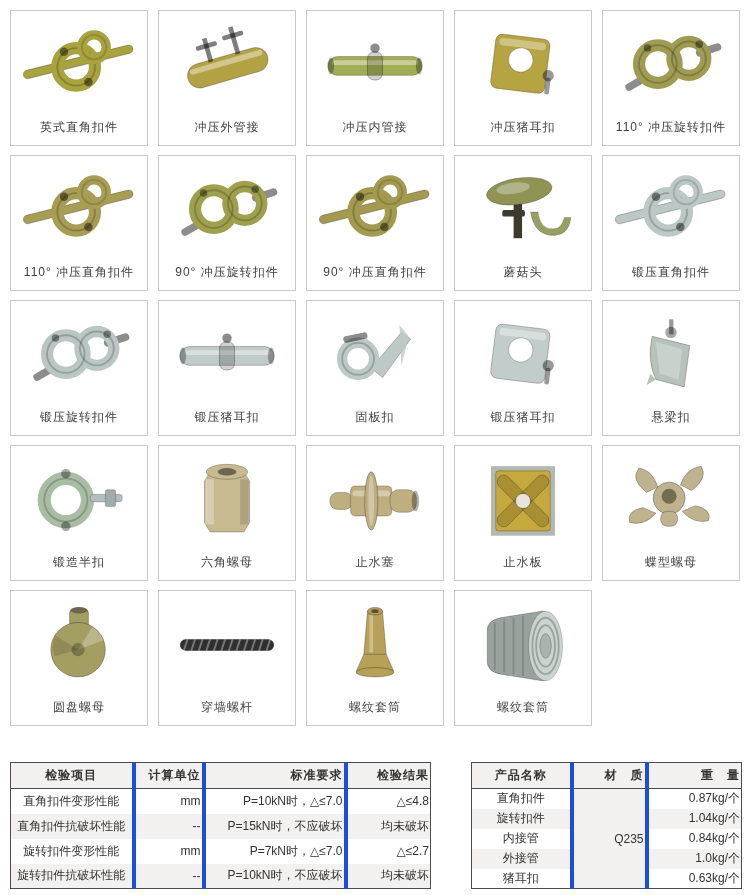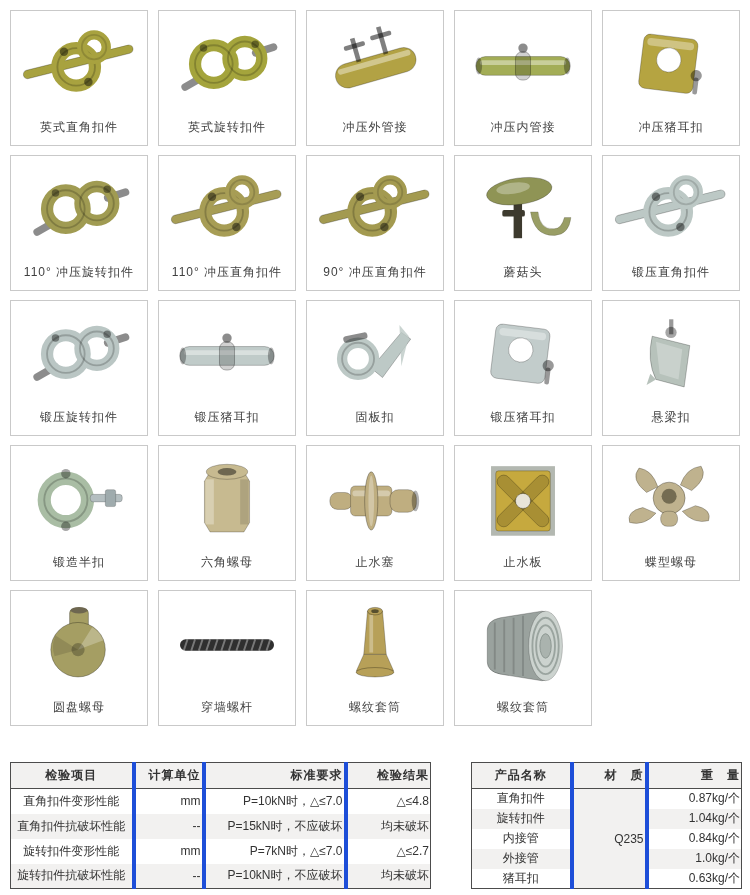--- a/index.html
+++ b/index.html
@@ -199,26 +199,20 @@
 </svg>
 
 <main class="grid" id="grid">
   <figure class="cell">
     <svg class="product" style="color: rgb(168, 162, 63);">
         <use href="#sym-angle-coupler" xlink:href="#sym-angle-coupler"></use>
       </svg>
     <figcaption class="label">英式直角扣件</figcaption>
   </figure>
 
-  <figure class="cell">
-    <svg class="product" style="color: rgb(164, 164, 60);">
-        <use href="#sym-swivel-coupler" xlink:href="#sym-swivel-coupler"></use>
-      </svg>
-    <figcaption class="label">英式旋转扣件</figcaption>
-  </figure>
 
   <figure class="cell">
     <svg class="product" style="color: rgb(178, 162, 68);">
         <use href="#sym-outer-sleeve" xlink:href="#sym-outer-sleeve"></use>
       </svg>
     <figcaption class="label">冲压外管接</figcaption>
   </figure>
 
   <figure class="cell">
     <svg class="product" style="color: rgb(163, 173, 86);">
@@ -241,20 +235,26 @@
     <figcaption class="label">110° 冲压旋转扣件</figcaption>
   </figure>
 
   <figure class="cell">
     <svg class="product" style="color: rgb(167, 157, 85);">
         <use href="#sym-angle-coupler" xlink:href="#sym-angle-coupler"></use>
       </svg>
     <figcaption class="label">110° 冲压直角扣件</figcaption>
   </figure>
 
+  <figure class="cell">
+    <svg class="product" style="color: rgb(159, 160, 78);">
+        <use href="#sym-swivel-coupler" xlink:href="#sym-swivel-coupler"></use>
+      </svg>
+    <figcaption class="label">90° 冲压旋转扣件</figcaption>
+  </figure>
 
   <figure class="cell">
     <svg class="product" style="color: rgb(163, 154, 80);">
         <use href="#sym-angle-coupler" xlink:href="#sym-angle-coupler"></use>
       </svg>
     <figcaption class="label">90° 冲压直角扣件</figcaption>
   </figure>
 
   <figure class="cell">
     <svg class="product" style="color: rgb(143, 148, 85);">

